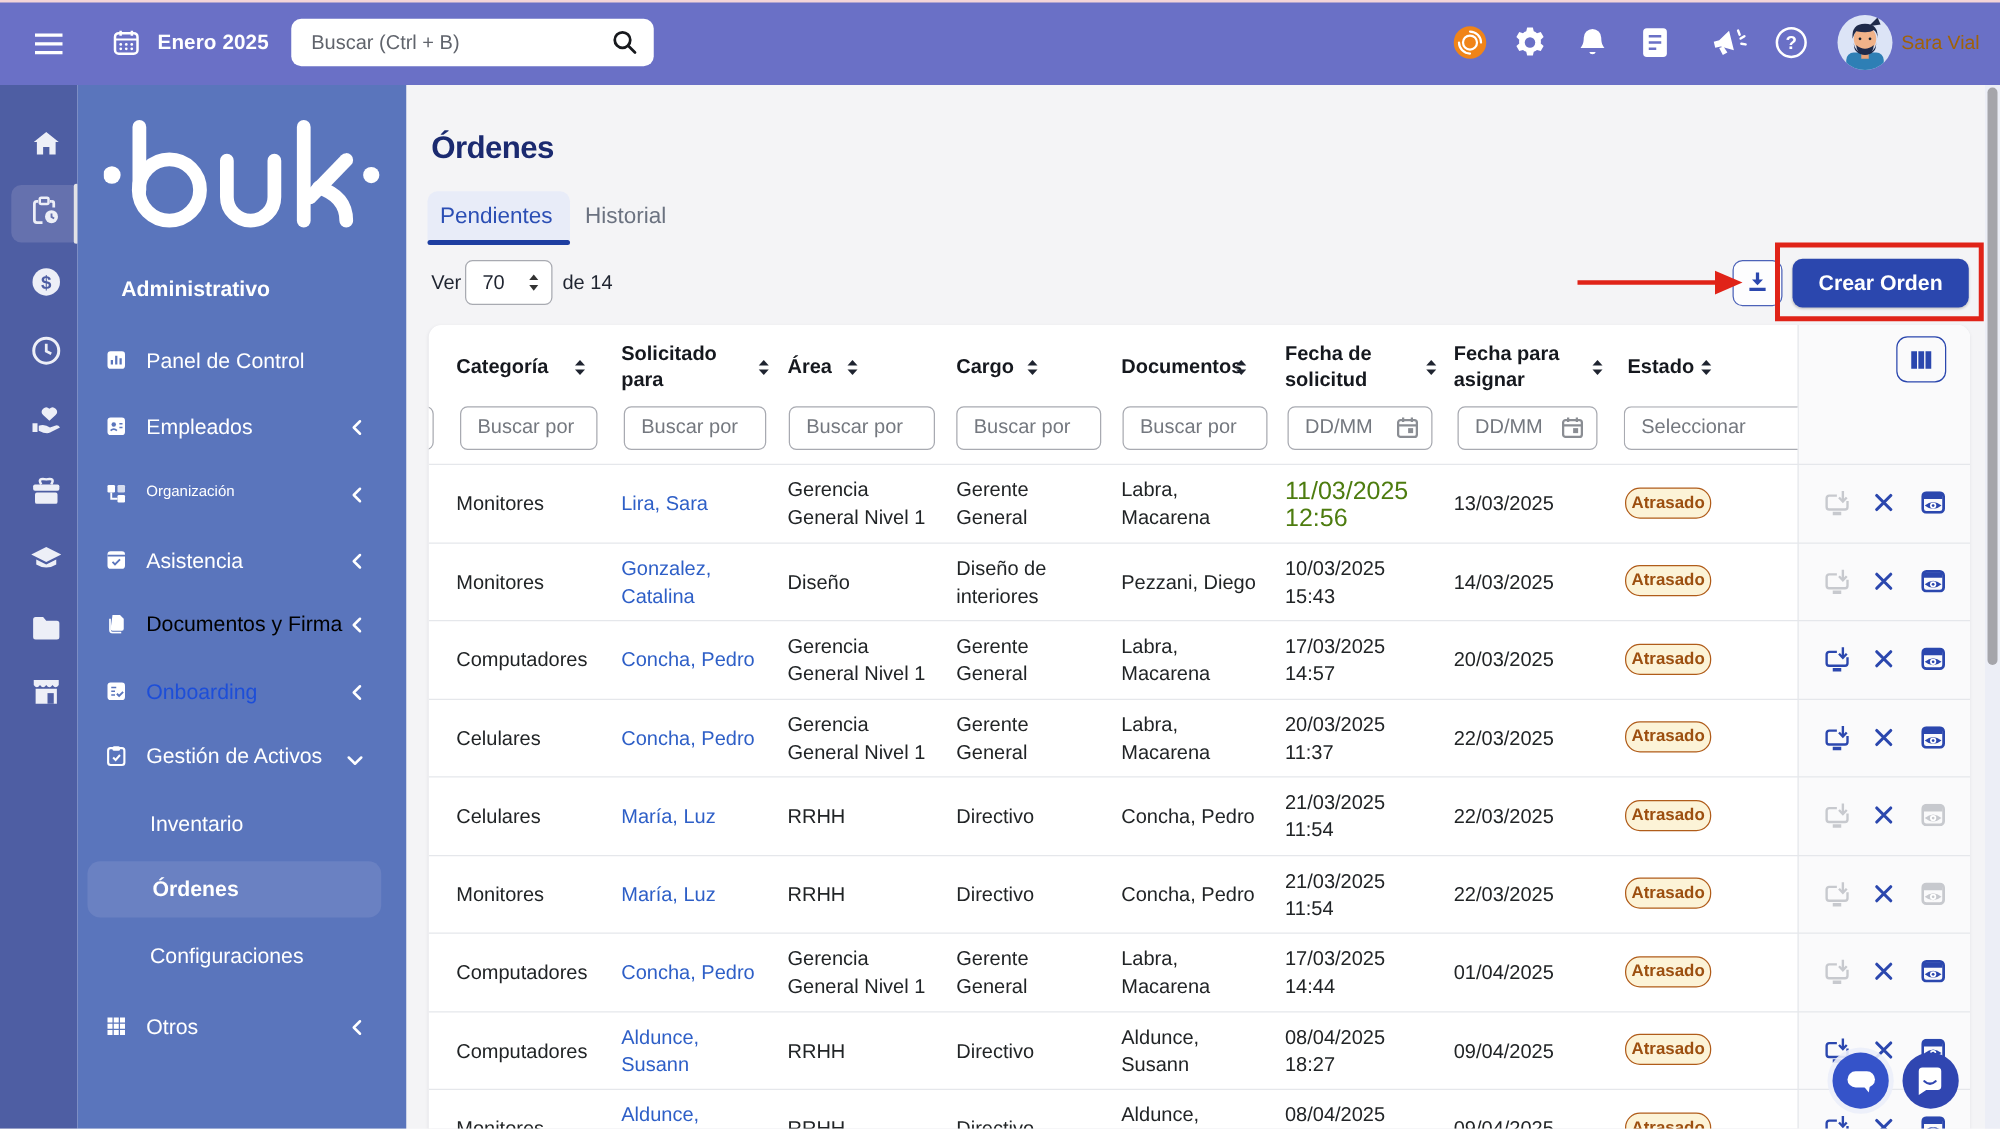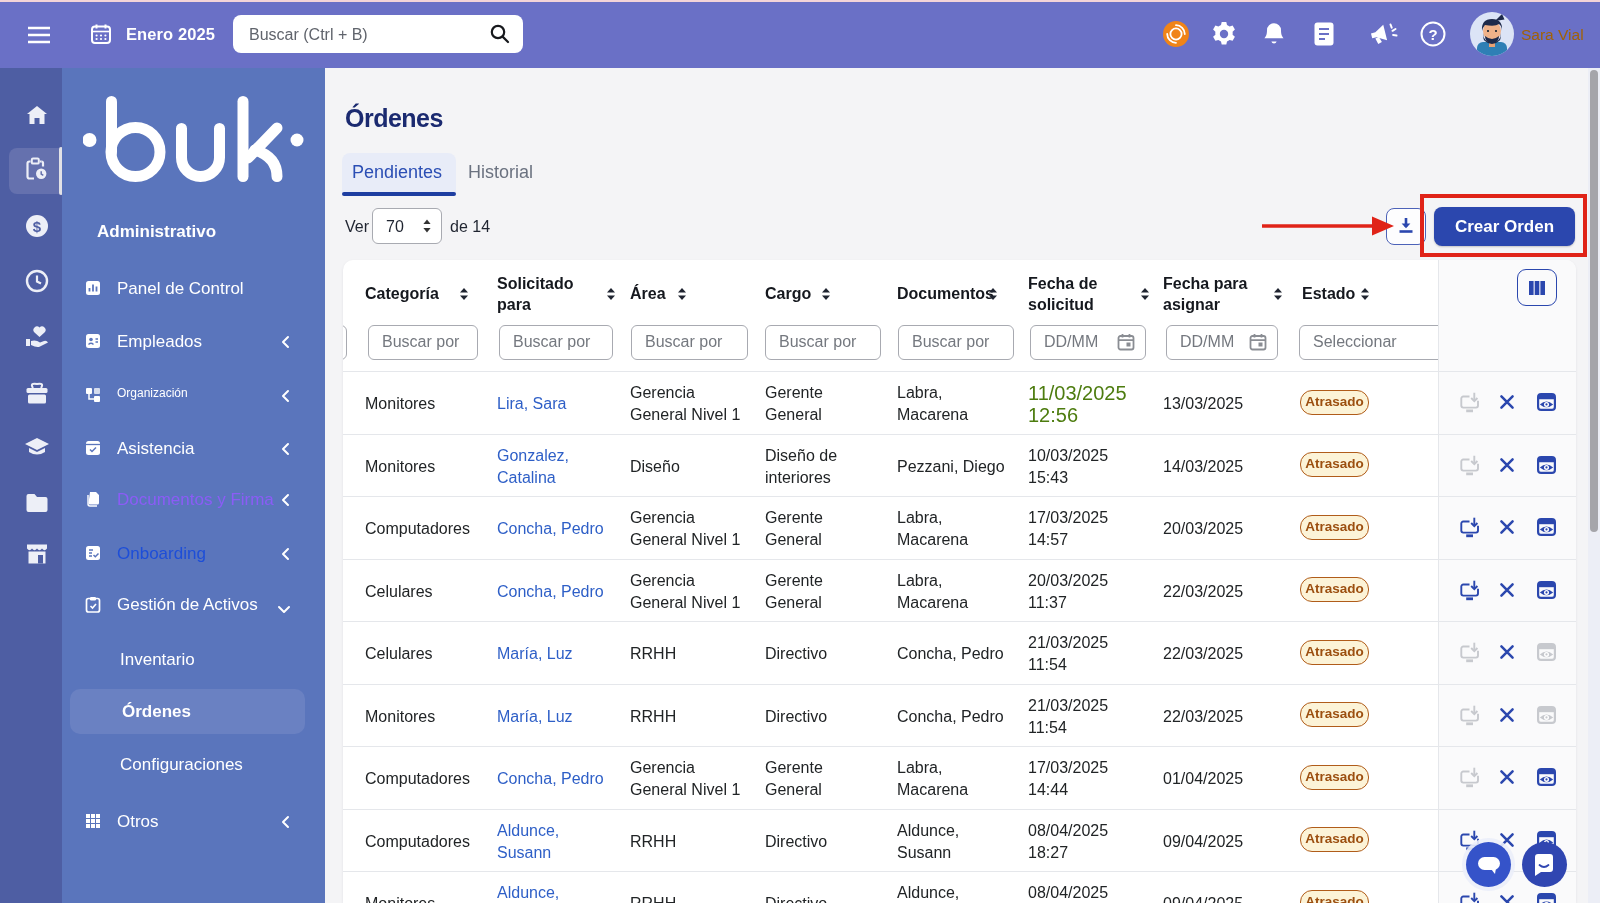--- a/index.html
+++ b/index.html
@@ -188,21 +188,21 @@
       <path d="M5 9.5 L7 11.5 L11 7.5" stroke="#5A75BC" stroke-width="1.5" fill="none"></path>
     </svg></div>
 <div class="abs" style="left:117px;top:439px;color:#fff;font-size:17px;font-weight:500;">Asistencia</div>
 <div class="abs" style="left:280px;top:442px;"><svg width="10" height="14" viewBox="0 0 10 14" style="">
       <path d="M8 2 L3 7 L8 12" stroke="#fff" stroke-width="2" fill="none" stroke-linecap="round" stroke-linejoin="round"></path>
     </svg></div>
 <div class="abs" style="left:85px;top:491px;width:16px;height:16px;"><svg width="16" height="16" viewBox="0 0 16 16" style="">
       <path d="M5 1 h6 l3 3 v8 a1.5 1.5 0 0 1 -1.5 1.5 h-7.5 a1.5 1.5 0 0 1 -1.5 -1.5 Z" fill="#fff"></path>
       <path d="M3 4 v9 a2 2 0 0 0 2 2 h7" stroke="#fff" stroke-width="1.4" fill="none"></path>
     </svg></div>
-<div class="abs" style="left:117px;top:490px;color:#8b5cf6;font-size:17px;font-weight:500;">Documentos y Firma</div>
+<div class="abs" style="left:117px;top:490px;color:#000000;font-size:17px;font-weight:500;">Documentos y Firma</div>
 <div class="abs" style="left:280px;top:493px;"><svg width="10" height="14" viewBox="0 0 10 14" style="">
       <path d="M8 2 L3 7 L8 12" stroke="#fff" stroke-width="2" fill="none" stroke-linecap="round" stroke-linejoin="round"></path>
     </svg></div>
 <div class="abs" style="left:85px;top:545px;width:16px;height:16px;"><svg width="16" height="16" viewBox="0 0 16 16" style="">
       <rect x="1" y="1" width="14" height="14" rx="2.5" fill="#fff"></rect>
       <path d="M4 5 H8 M4 8 H7 M4 11 H7" stroke="#5A75BC" stroke-width="1.3"></path>
       <path d="M8.5 10 l1.8 1.8 L13.5 8.5" stroke="#5A75BC" stroke-width="1.5" fill="none"></path>
     </svg></div>
 <div class="abs" style="left:117px;top:544px;color:#1d4ed8;font-size:17px;font-weight:500;">Onboarding</div>
 <div class="abs" style="left:280px;top:547px;"><svg width="10" height="14" viewBox="0 0 10 14" style="">

